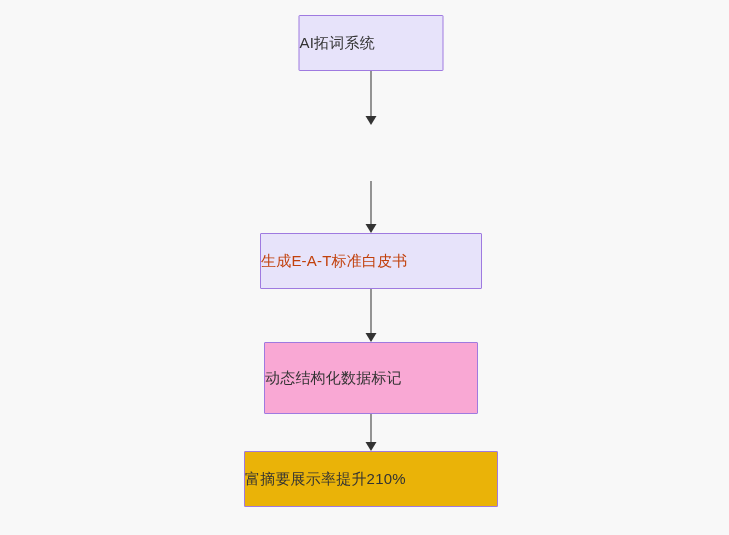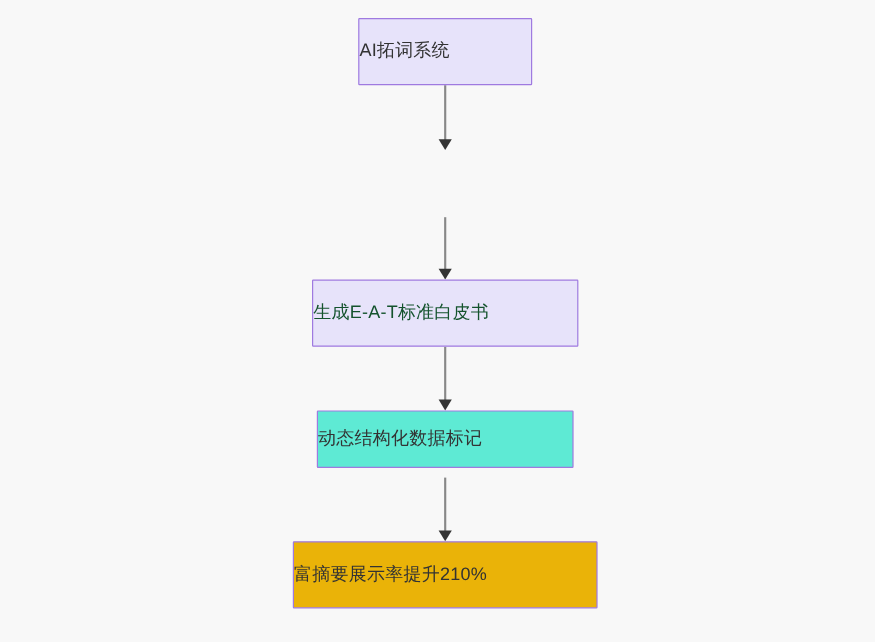--- a/index.html
+++ b/index.html
@@ -70,21 +70,21 @@
     <div class="connector" style="left: 371px; top: 398px;">
       <svg width="18" height="53" viewBox="0 0 18 53">
         <line x1="9" y1="0" x2="9" y2="45" stroke="#888888" stroke-width="1.8"></line>
         <polygon points="3.5,44 14.5,44 9,53" fill="#333333"></polygon>
       </svg>
     </div>
     <div class="node" style="left: 371px; top: 15px; width: 145px; height: 56px; background: rgb(231, 227, 250); border-color: rgb(159, 122, 224);">
       <span class="node-label" style="color: rgb(51, 51, 51);">AI拓词系统</span>
     </div>
     <div class="node" style="left: 371px; top: 233px; width: 222px; height: 56px; background: rgb(231, 227, 250); border-color: rgb(159, 122, 224);">
-      <span class="node-label" style="color: #14532d;">生成E-A-T标准白皮书</span>
+      <span class="node-label" style="color: #c2410c;">生成E-A-T标准白皮书</span>
     </div>
-    <div class="node" style="left: 371px; top: 342px; width: 214px; height: 48px; background: #5eead4; border-color: rgb(159, 122, 224);">
+    <div class="node" style="left: 371px; top: 342px; width: 214px; height: 72px; background: #f9a8d4; border-color: rgb(159, 122, 224);">
       <span class="node-label" style="color: rgb(51, 51, 51);">动态结构化数据标记</span>
     </div>
     <div class="node" style="left: 371px; top: 451px; width: 254px; height: 56px; background: #eab308; border-color: rgb(159, 122, 224);">
       <span class="node-label" style="color: rgb(51, 51, 51);">富摘要展示率提升210%</span>
     </div>
   </div>
 
 </body></html>

